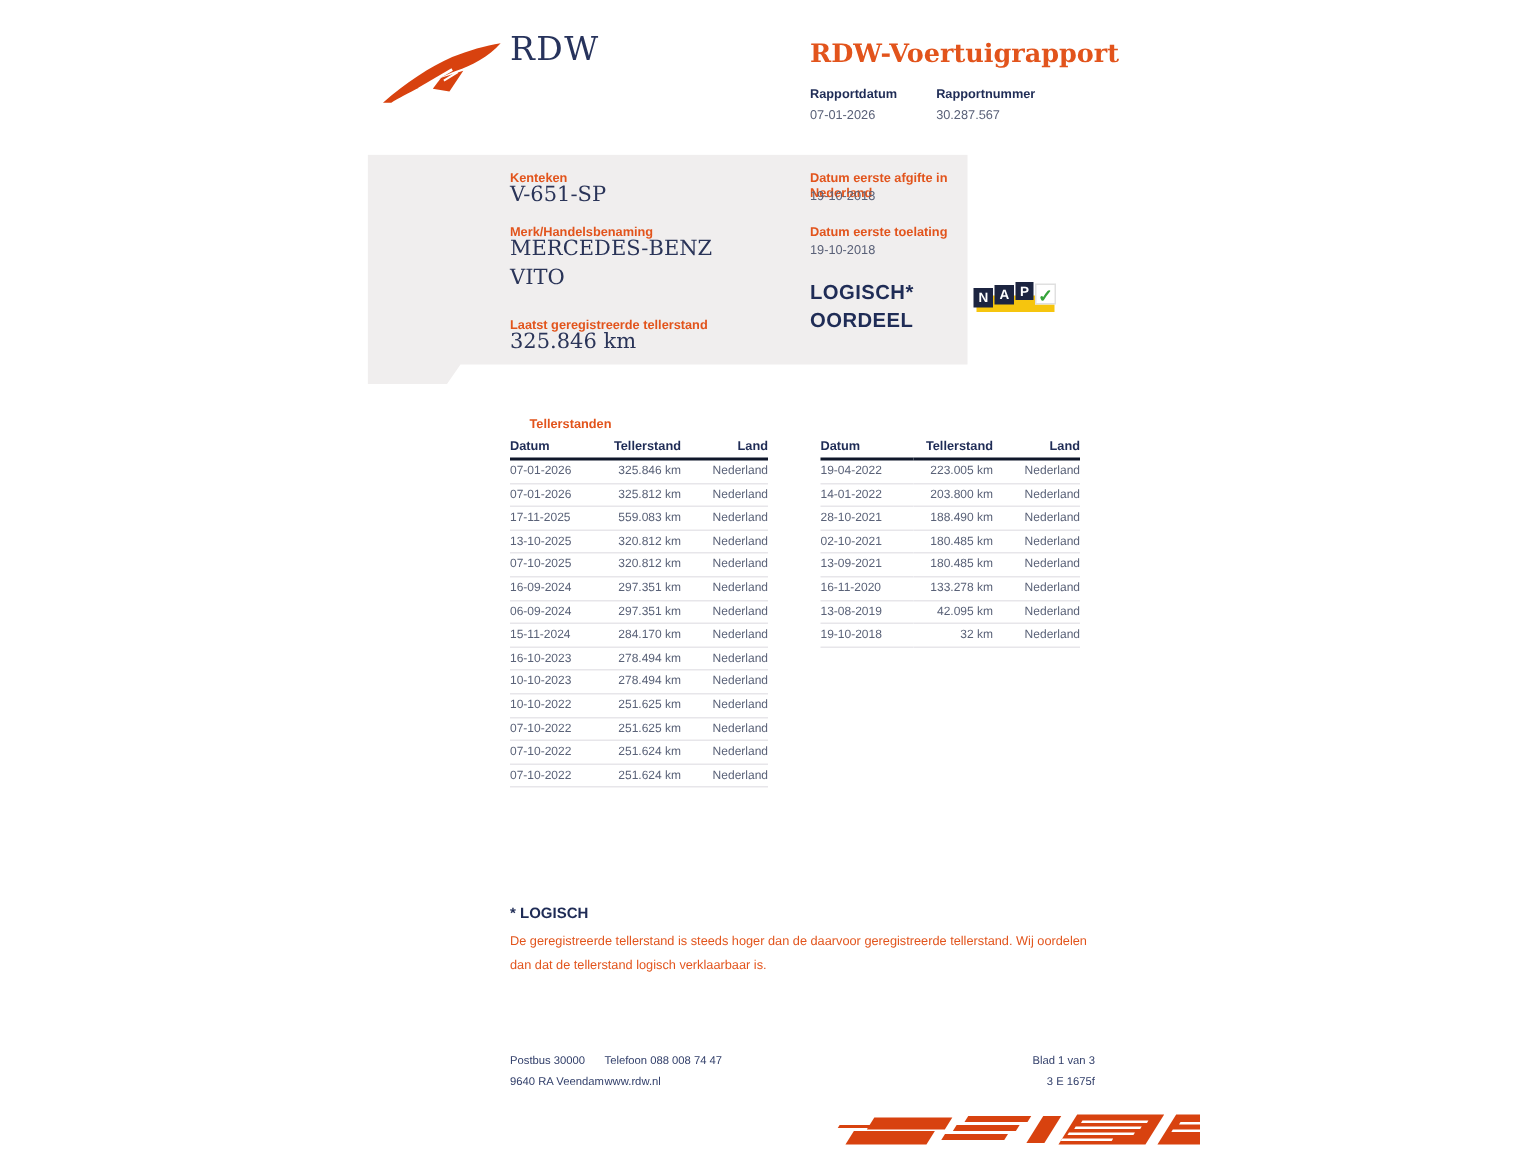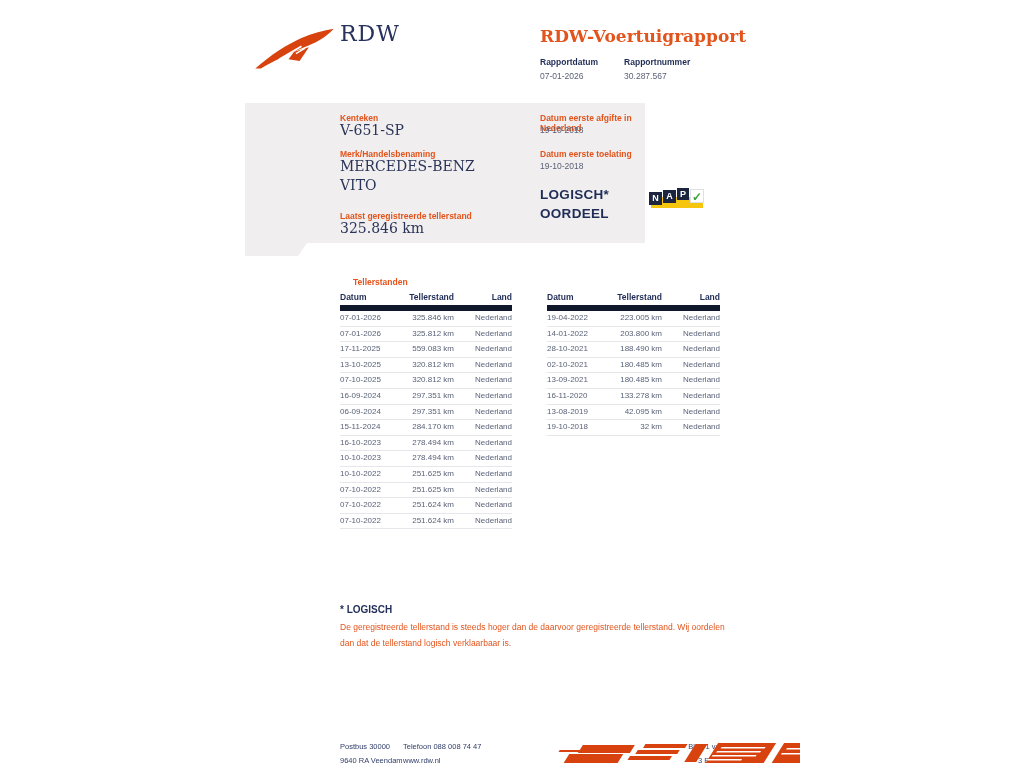--- a/index.html
+++ b/index.html
@@ -54,33 +54,33 @@
     border:1px solid #e0e0e0;
   }
   
   .section-title { position:absolute; left:340px; top:277px; font-size:8.5px; font-weight:bold; color:#e2541c;margin-left:13px; }
   .tbl-wrap { position:absolute; top:290px; }
   .tbl-left  { left:340px; width:172px; }
   .tbl-right { left:547px; width:173px; }
   table { width:100%; border-collapse:collapse; font-size:8px; color:#5a6278; }
   th {
     font-size:8.5px; font-weight:bold; color:#1f2c56; text-align:right;
-    border-bottom:6px solid #0f172a; padding:2px 0 3px;margin-top:32px;
+    border-bottom:2px solid #0f172a; padding:2px 0 3px;margin-top:32px;
   }
   th:first-child { text-align:left; }
   td { text-align:right; border-bottom:1px solid #e7e6ea; padding:3px 0; line-height:8.6px; }
   td:first-child { text-align:left; }
   
   .footnote-title { position:absolute; left:340px; top:604px; font-size:10px; font-weight:bold; color:#1f2c56; }
   .footnote-body {
     position:absolute; left:340px; top:620px; width:392px;
     font-size:8.5px; color:#e2541c; line-height:15.5px;
   }
   
-  .footer-block { position:absolute; font-size:7.5px; color:#33406b; line-height:14px; top:700px;margin-top:40px; }
+  .footer-block { position:absolute; font-size:7.5px; color:#33406b; line-height:14px; top:700px; }
   .fb-address { left:340px; }
   .fb-contact { left:403px; }
   .fb-page { left:600px; width:130px; text-align:right; }
   
   .motif { position:absolute; left:548px; top:740px; width:252px; height:28px; }
 </style>
 </head>
 <body>
 
 <div class="page">

